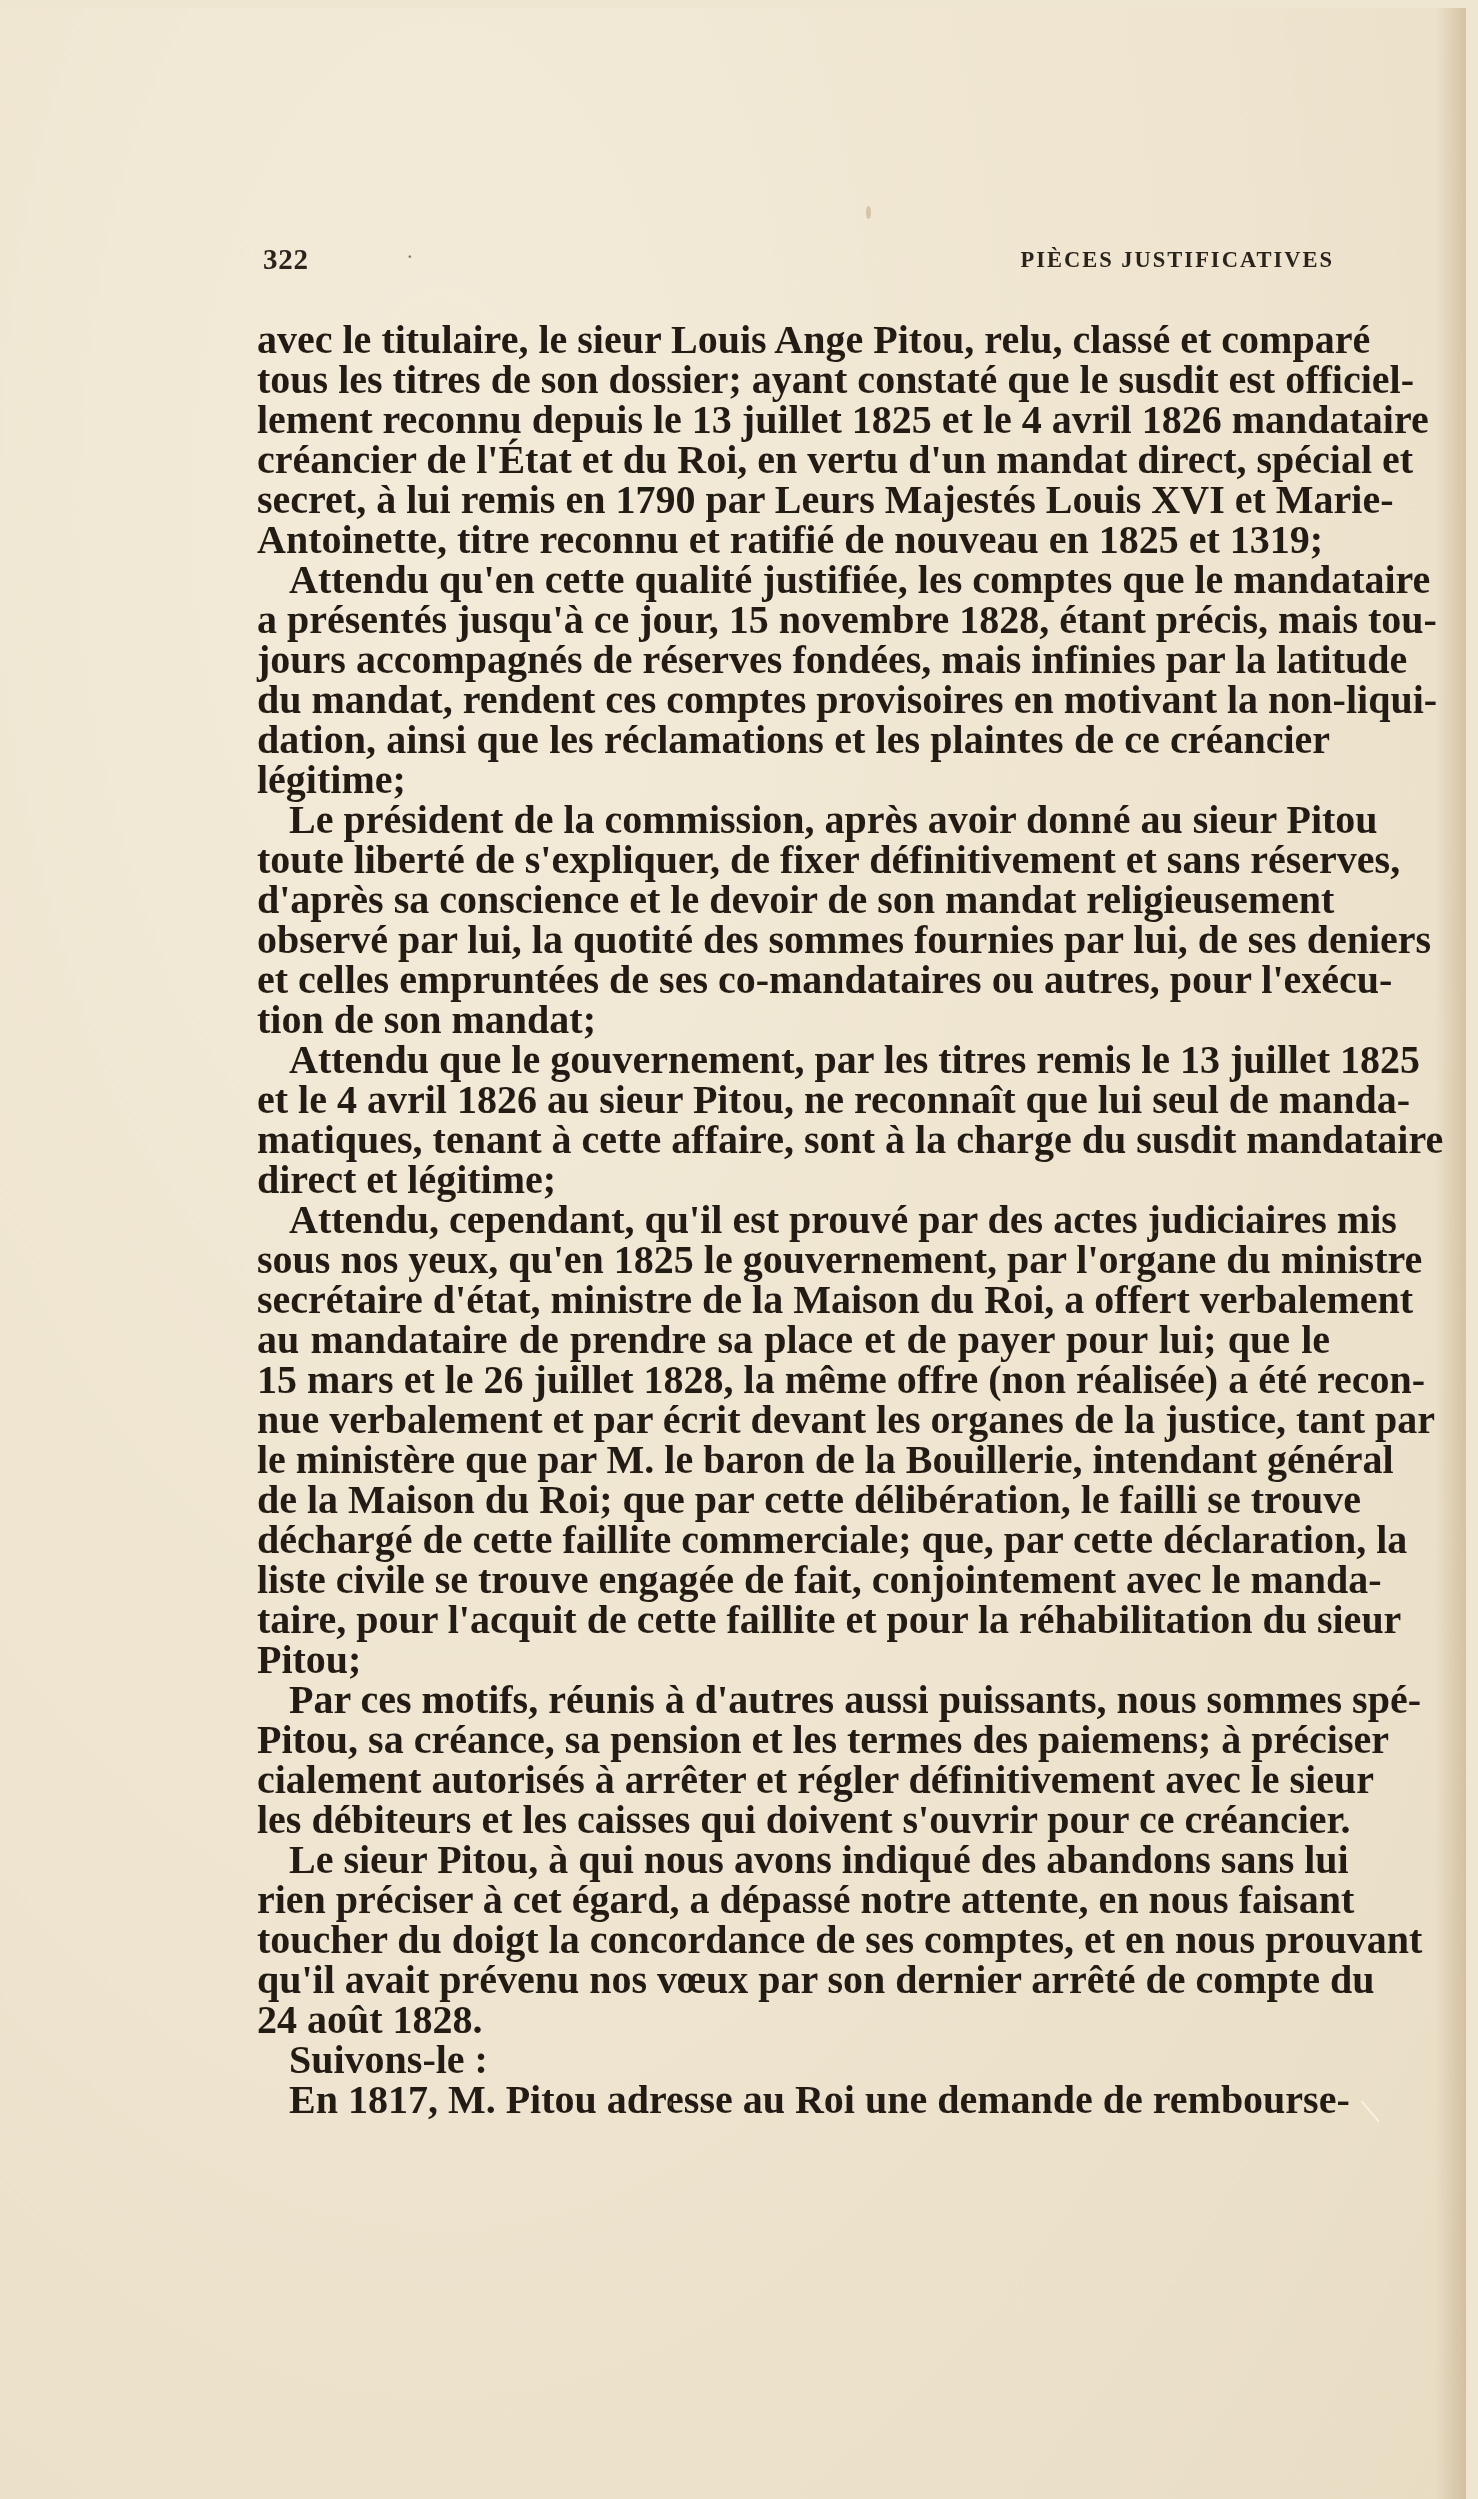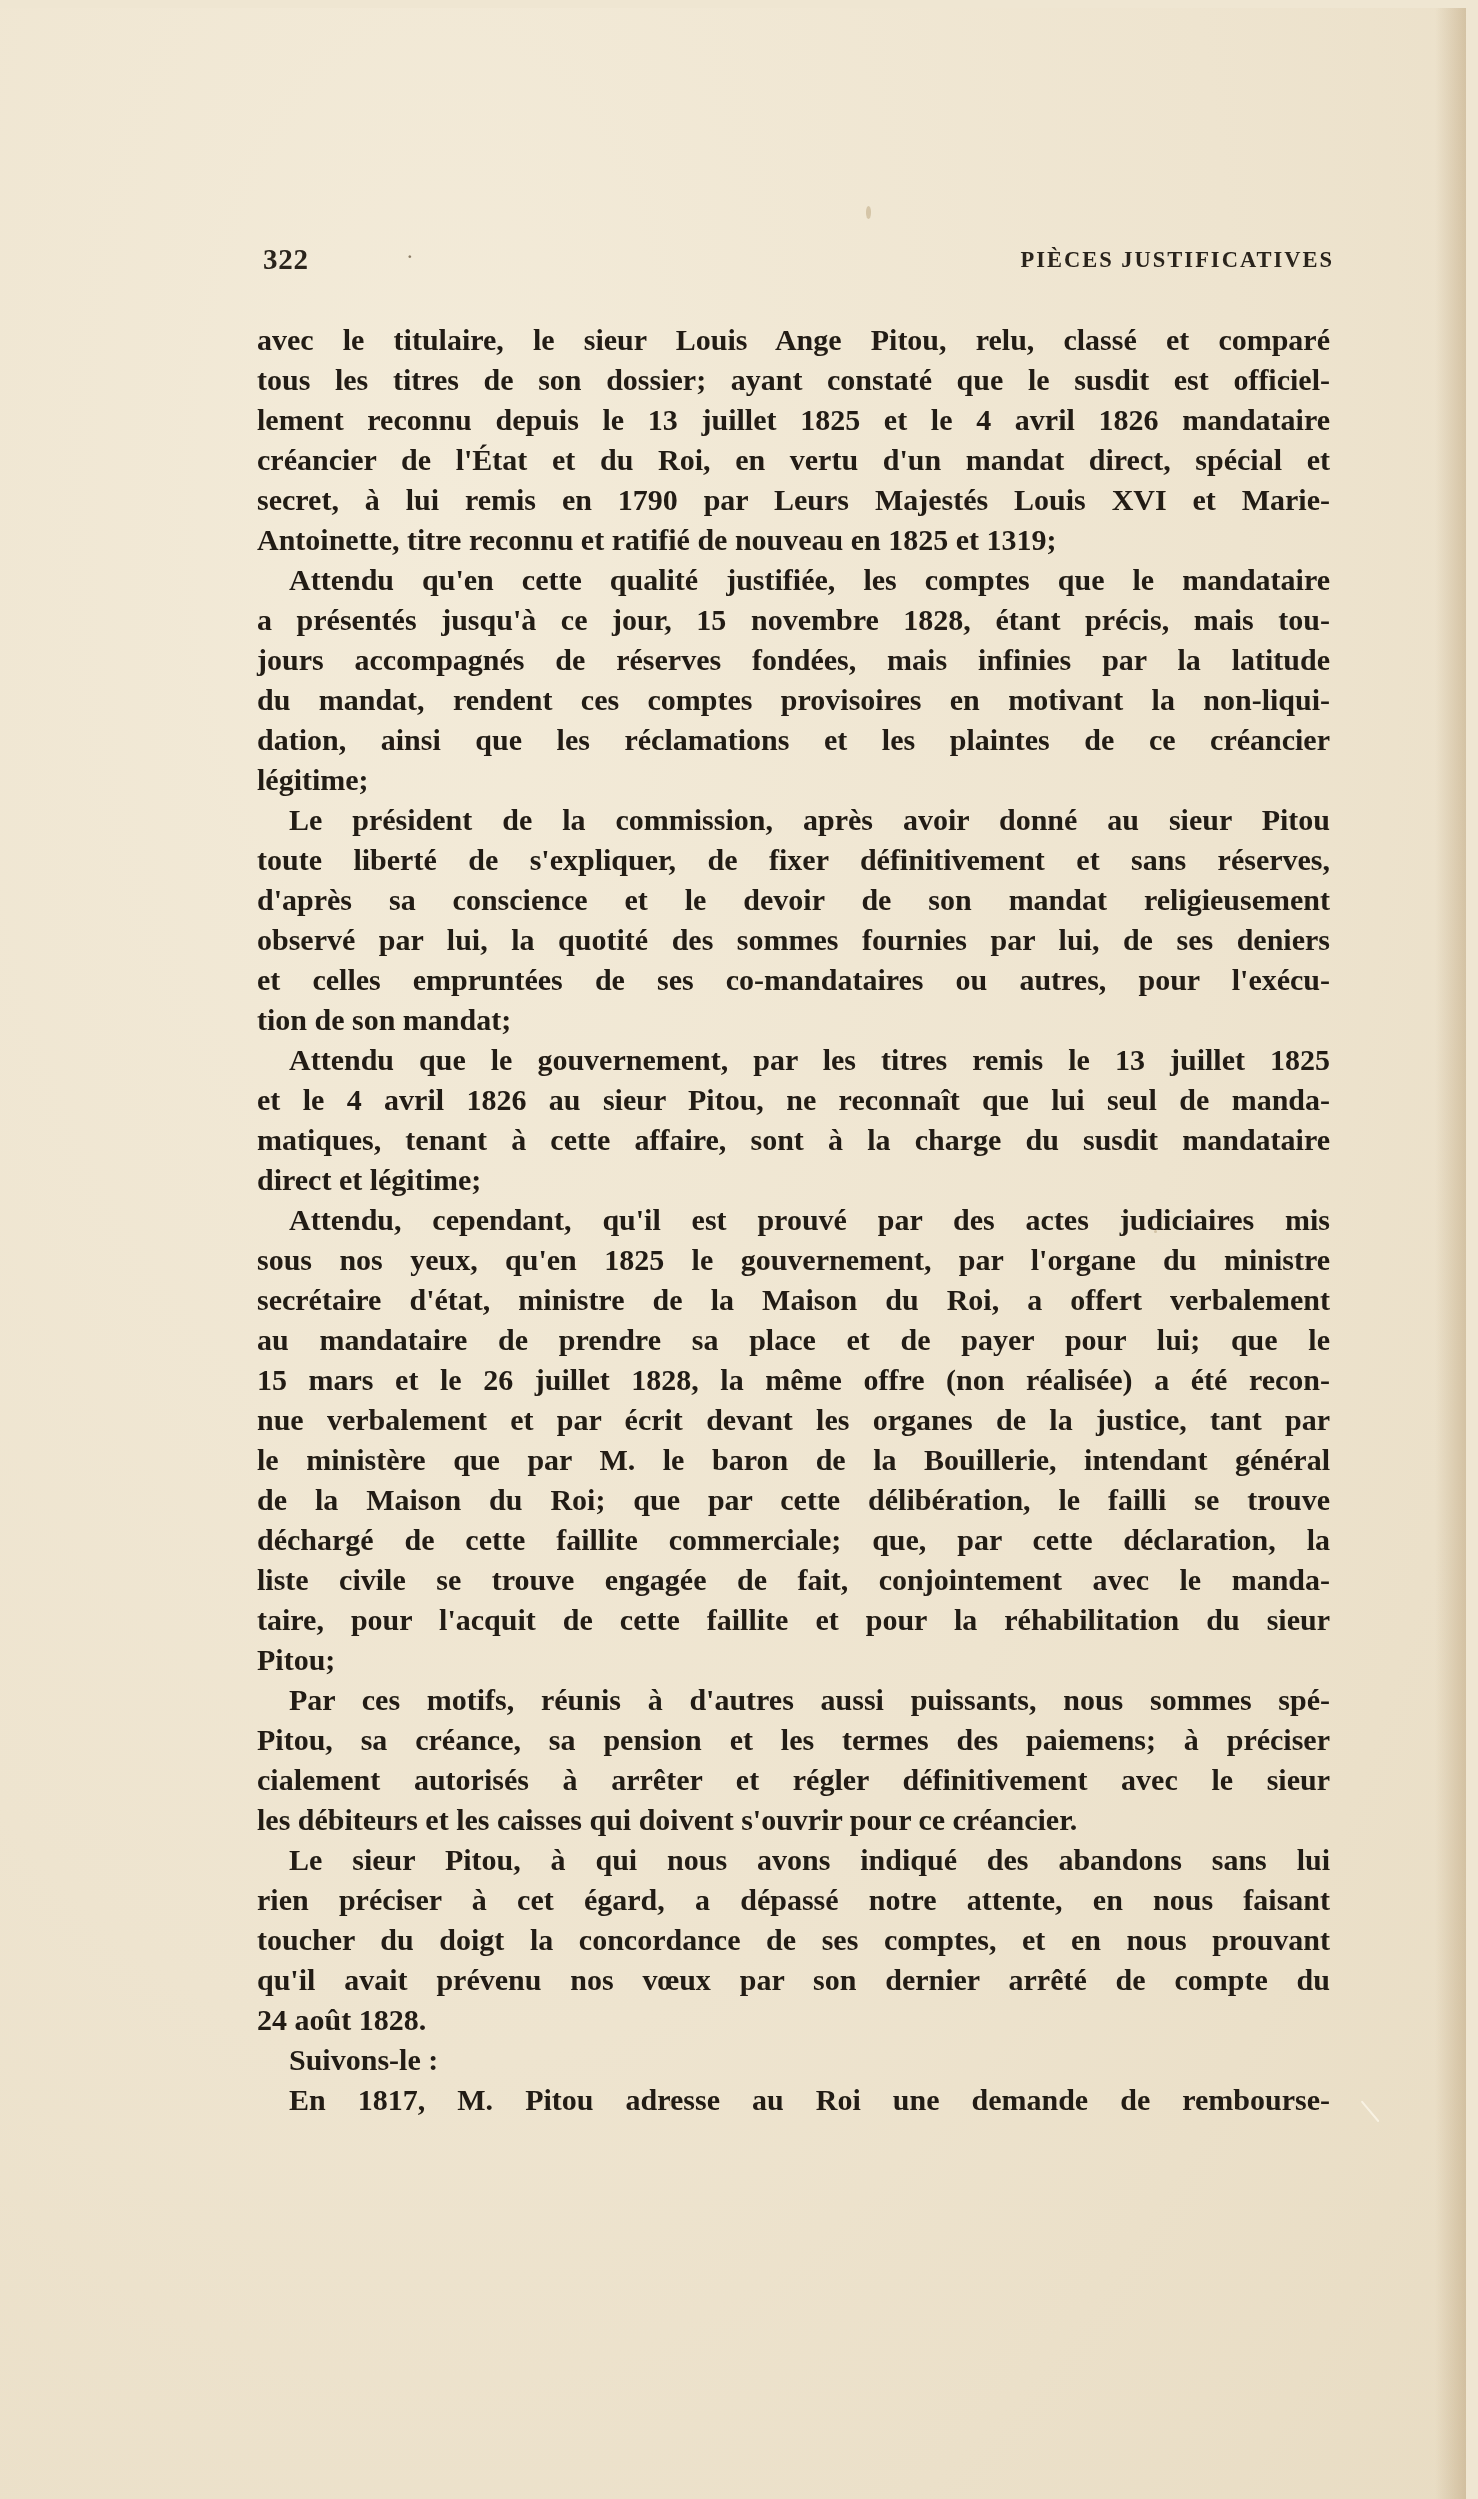--- a/index.html
+++ b/index.html
@@ -54,21 +54,21 @@
       font-size: 22.5px;
       letter-spacing: 2px;
       padding-left: 79px;
     }
     .body-text {
       position: absolute;
       top: 312px;
       left: 257px;
       width: 1073px;
       font-family: "Liberation Serif", "DejaVu Serif", serif;
-      font-size: 30px;
+      font-size: 40px;
       line-height: 40px;
       color: #221c15;
       text-align: justify;
       hyphens: manual;
     }
     .para {
       margin: 0;
       text-indent: 0;
     }
     .line {

